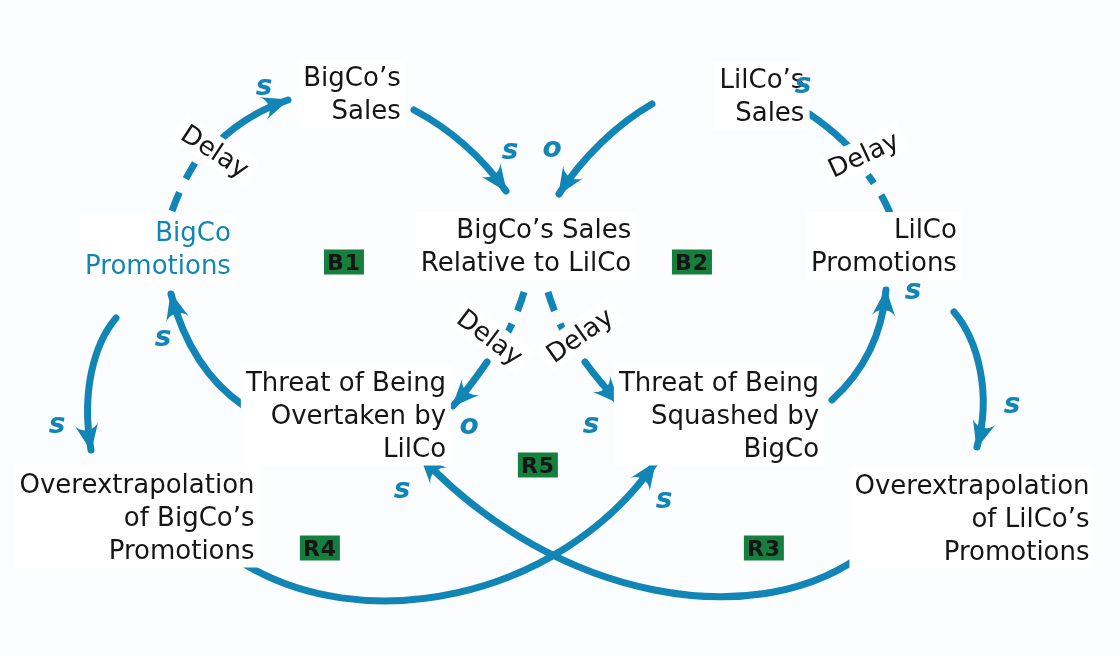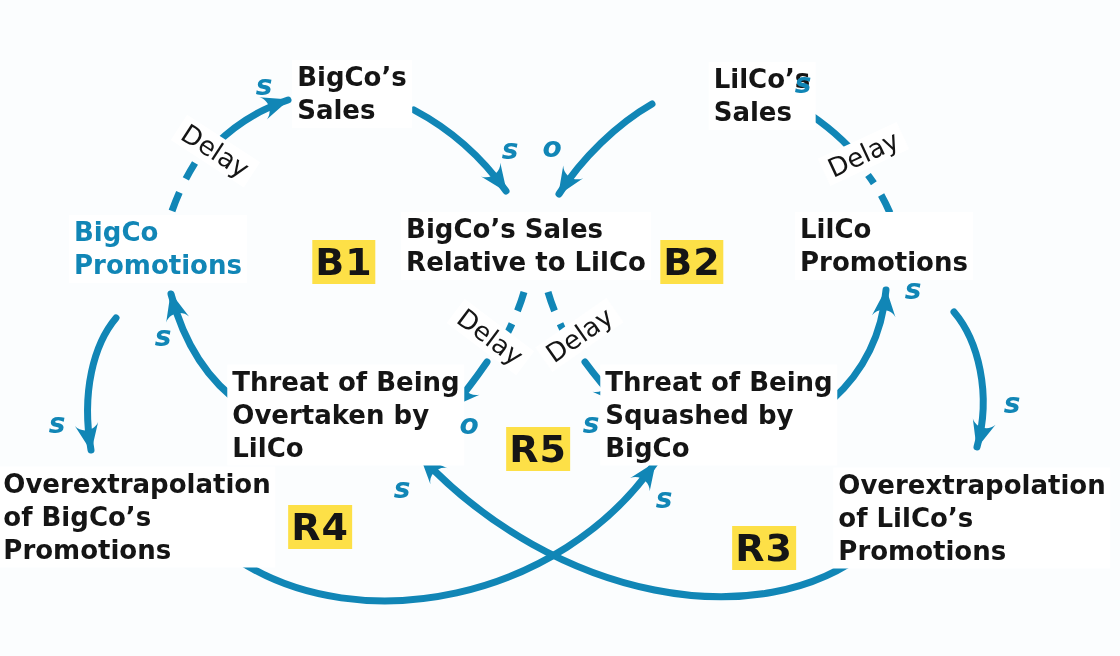--- a/index.html
+++ b/index.html
@@ -5,29 +5,29 @@
   html,body{margin:0;padding:0;background:#e9eced;}
   #stage{
     position:relative;width:1120px;height:656px;margin:0 auto;
     background:#fbfdfe;overflow:hidden;
     font-family:"DejaVu Sans","Liberation Sans",sans-serif;
     color:#151515;
   }
   svg.links{position:absolute;left:0;top:0;width:1120px;height:656px;}
   .node{
     position:absolute;transform:translate(-50%,-50%);
-    white-space:pre-line;text-align:left;
-    font-size:26px;line-height:33px;font-weight:700;
+    white-space:pre-line;text-align:right;
+    font-size:26px;line-height:33px;font-weight:400;
     background:#ffffff;padding:1px 5px;
   }
   .node.teal{color:#1186b6;}
   .loop-label{
     position:absolute;transform:translate(-50%,-50%);
-    font-size:38px;font-weight:700;letter-spacing:1px;
-    background:#fde047;padding:0 3px;
+    font-size:22px;font-weight:700;letter-spacing:1px;
+    background:#15803d;padding:0 3px;
   }
   .delay-label{
     position:absolute;transform-origin:center;
     font-size:26px;font-weight:500;
     background:#ffffff;padding:0 6px;
   }
   .polarity{
     position:absolute;transform:translate(-50%,-50%);
     font-size:28px;font-weight:700;color:#1186b6;
     font-style:italic;
@@ -94,22 +94,22 @@
 BigCo</div>
   <div class="node" style="left:137px;top:517px">Overextrapolation
 of BigCo’s
 Promotions</div>
   <div class="node" style="left:972px;top:518px">Overextrapolation
 of LilCo’s
 Promotions</div>
 
   <span class="loop-label" style="left:344px;top:262px">B1</span>
   <span class="loop-label" style="left:692px;top:262px">B2</span>
-  <span class="loop-label" style="left:538px;top:449px">R5</span>
-  <span class="loop-label" style="left:320px;top:527px">R4</span>
+  <span class="loop-label" style="left:538px;top:465px">R5</span>
+  <span class="loop-label" style="left:320px;top:548px">R4</span>
   <span class="loop-label" style="left:764px;top:548px">R3</span>
 
   <span class="delay-label" style="left:172px;top:136px;transform:rotate(33deg)">Delay</span>
   <span class="delay-label" style="left:820px;top:139px;transform:rotate(-25deg)">Delay</span>
   <span class="delay-label" style="left:447px;top:322px;transform:rotate(37deg)">Delay</span>
   <span class="delay-label" style="left:536px;top:320px;transform:rotate(-35deg)">Delay</span>
 
   <span class="polarity" style="left:264px;top:85px">s</span>
   <span class="polarity" style="left:510px;top:149px">s</span>
   <span class="polarity" style="left:552px;top:147px">o</span>

